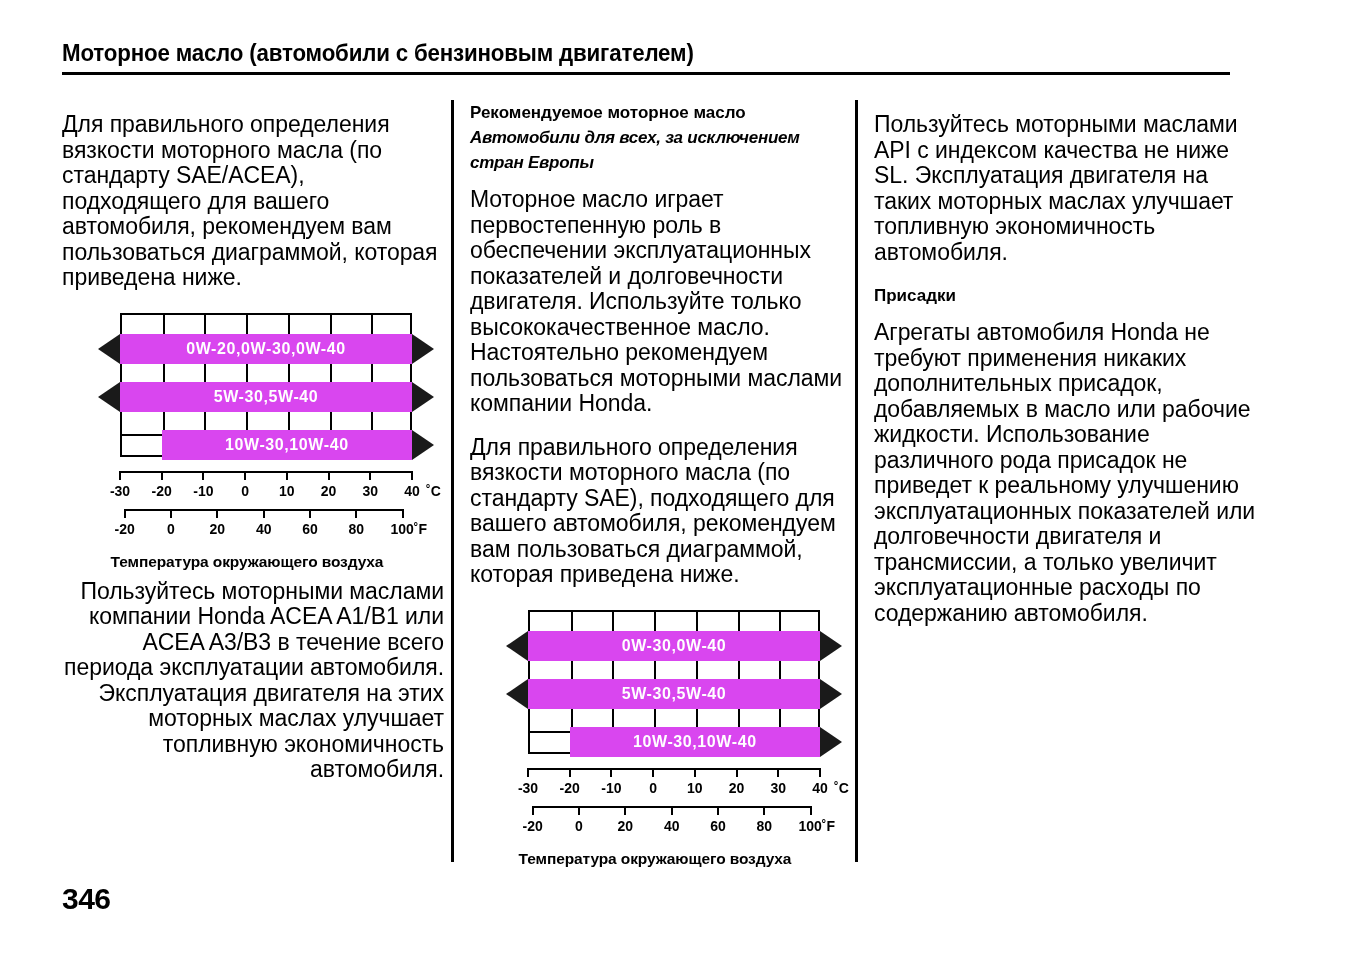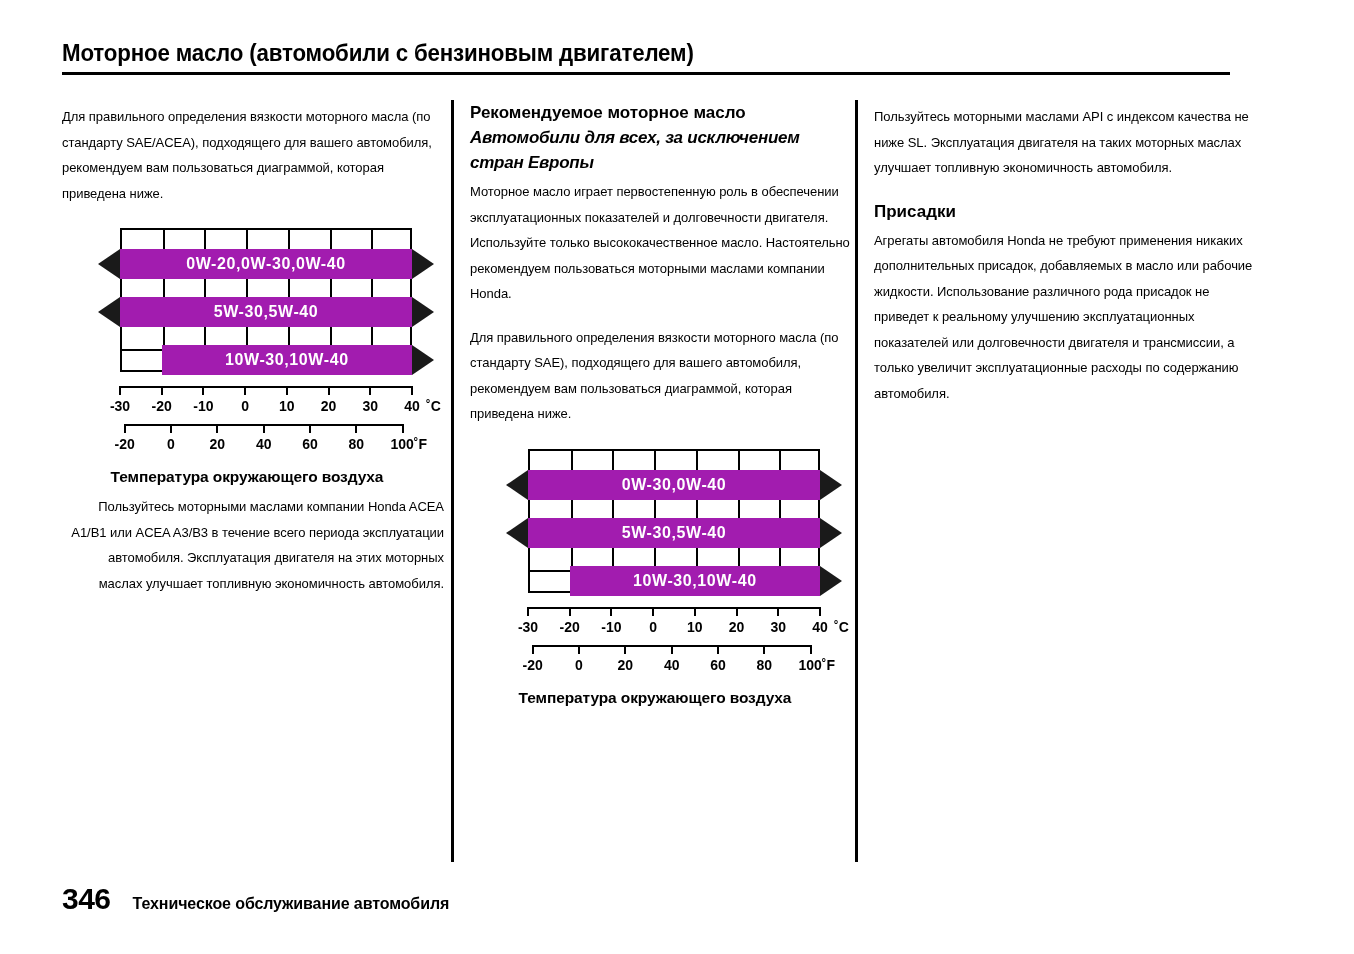--- a/index.html
+++ b/index.html
@@ -65,22 +65,22 @@
     position: absolute;
     top: 0px;
     width: 3px;
     height: 762px;
     background: #000;
   }
   .divider-1 { left: 389px; }
   .divider-2 { left: 793px; }
 
   p.body {
-    margin: 4px 0 18px 0;
-    font-size: 13px;
+    margin: 12px 0 18px 0;
+    font-size: 23px;
     line-height: 25.5px;
     letter-spacing: -0.05px;
   }
   p.body:last-child { margin-bottom: 0; }
   h3.sub {
     margin: 0;
     font-size: 17px;
     font-weight: bold;
     line-height: 25px;
   }
@@ -111,21 +111,21 @@
   }
   .gridline-h {
     position: absolute;
     height: 2px;
     background: #000;
     left: 0;
     right: 0;
   }
   .bar {
     position: absolute;
-    background: #a21caf;
+    background: #d946ef;
     display: flex;
     align-items: center;
     justify-content: center;
   }
   .bar-label {
     color: #ffffff;
     font-size: 16px;
     font-weight: bold;
     letter-spacing: 0.6px;
     white-space: nowrap;
@@ -359,16 +359,15 @@
     <div class="col col-3">
       <p class="body">Пользуйтесь моторными маслами API с индексом качества не ниже SL. Эксплуатация двигателя на таких моторных маслах улучшает топливную экономичность автомобиля.</p>
       <h3 class="sub">Присадки</h3>
       <p class="body">Агрегаты автомобиля Honda не требуют применения никаких дополнительных присадок, добавляемых в масло или рабочие жидкости. Использование различного рода присадок не приведет к реальному улучшению эксплуатационных показателей или долговечности двигателя и трансмиссии, а только увеличит эксплуатационные расходы по содержанию автомобиля.</p>
     </div>
 
   </div>
 
   <div class="footer">
     <div class="page-number">346</div>
-    <div class="footer-text">Техническое обслуживание автомобиля</div>
   </div>
 
 </div>
 
 </body></html>

